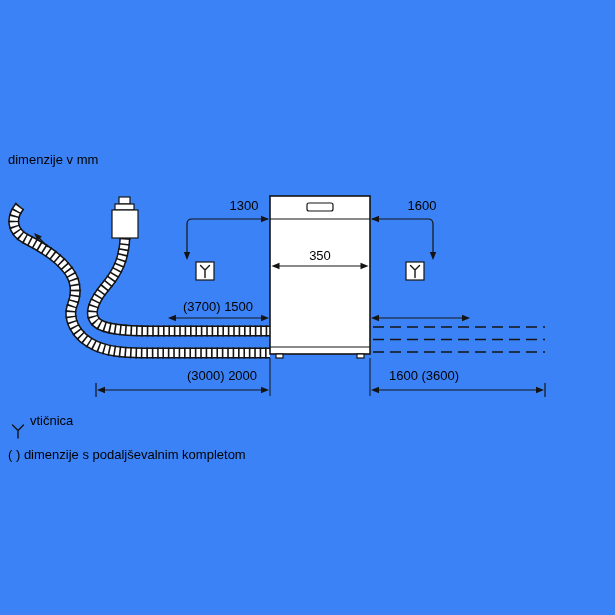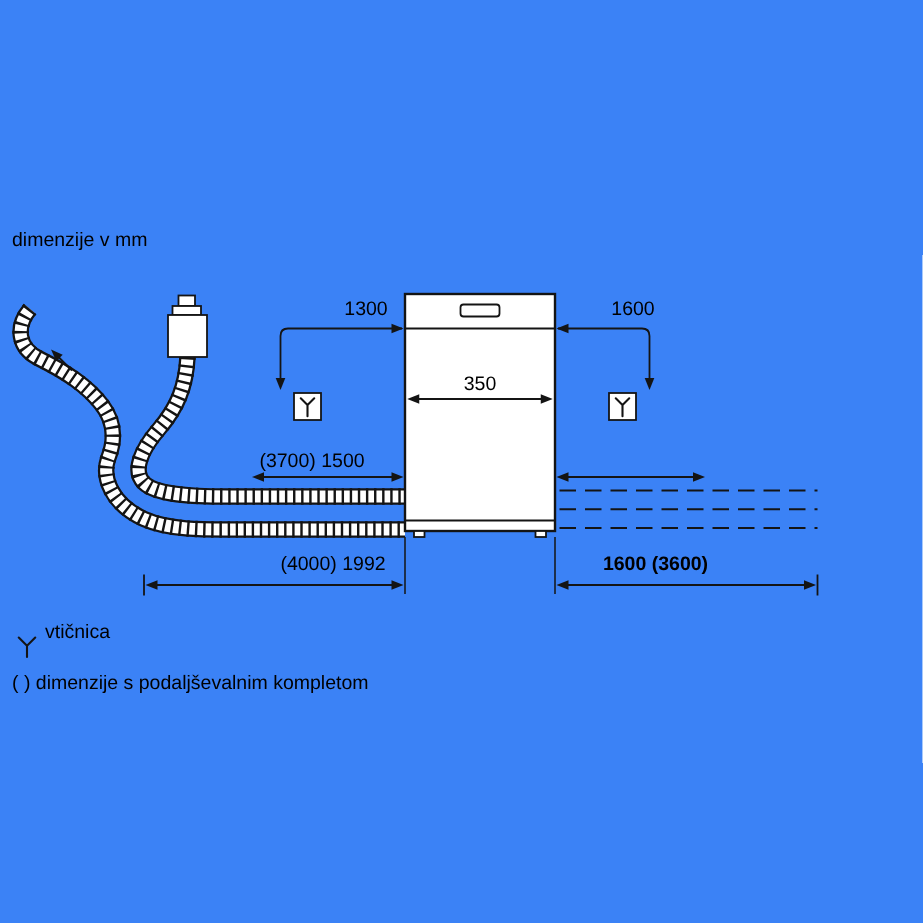--- a/index.html
+++ b/index.html
@@ -116,23 +116,23 @@
       <polygon class="ah" points="371,390 379,386.8 379,393.2"></polygon>
       <polygon class="ah" points="544,390 536,386.8 536,393.2"></polygon>
     </g>
   </svg>
 
   <div class="lbl" style="left:8px;top:152px;">dimenzije v mm</div>
 
   <div class="lbl ctr" style="left:214px;top:198px;width:60px;text-align:center;">1300</div>
   <div class="lbl ctr" style="left:392px;top:198px;width:60px;">1600</div>
   <div class="lbl ctr" style="left:290px;top:248px;width:60px;">350</div>
-  <div class="lbl ctr" style="left:148px;top:299px;width:120px;">(3700) 1500</div>
-  <div class="lbl ctr" style="left:162px;top:368px;width:120px;">(4000) 1992</div>
-  <div class="lbl ctr" style="left:377px;top:368px;width:120px;font-weight:bold;">1600 (3600)</div>
+  <div class="lbl ctr" style="left:158px;top:299px;width:120px;">(3700) 1500</div>
+  <div class="lbl ctr" style="left:162px;top:368px;width:120px;">(3000) 2000</div>
+  <div class="lbl ctr" style="left:364px;top:368px;width:120px;">1600 (3600)</div>
 
   <div>
     <svg width="20" height="20" viewBox="0 0 20 20" style="left:8px;top:422px;">
       <path class="fork" d="M10,16 V8.5 M10,8.5 L4.5,3 M10,8.5 L15.5,3"></path>
     </svg>
     <div class="lbl" style="left:30px;top:413px;">vtičnica</div>
     <div class="lbl" style="left:8px;top:447px;">( ) dimenzije s podaljševalnim kompletom</div>
   </div>
 
 </div>

